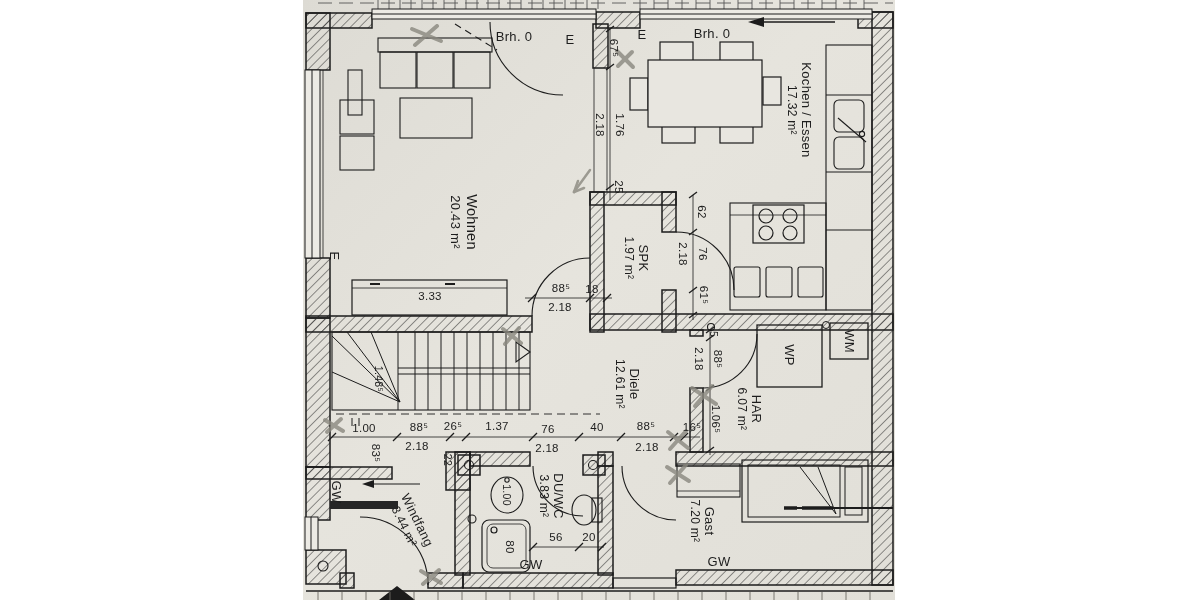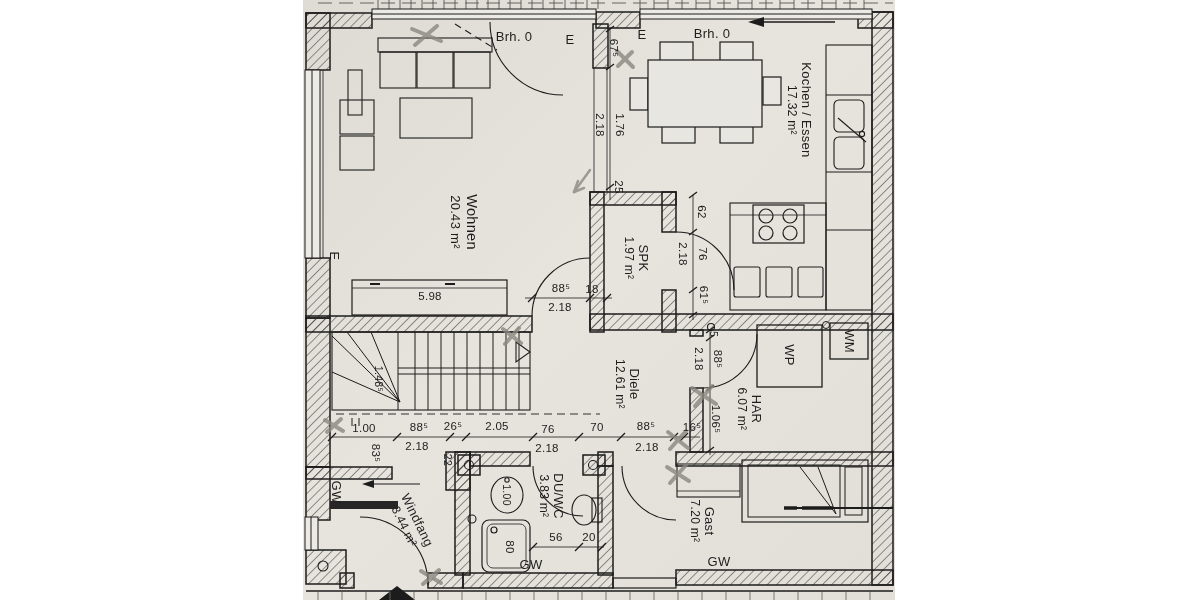--- a/index.html
+++ b/index.html
@@ -434,35 +434,35 @@
 <div class="lbl ann" style="left:719px;top:561px">GW</div>
 
 <div class="lbl dim r90" style="left:613px;top:48px">67⁵</div>
 <div class="lbl dim r90" style="left:619px;top:125px">1.76</div>
 <div class="lbl dim r90" style="left:599px;top:125px">2.18</div>
 <div class="lbl dim r90" style="left:618px;top:187px">25</div>
 <div class="lbl dim r90" style="left:701px;top:212px">62</div>
 <div class="lbl dim r90" style="left:682px;top:254px">2.18</div>
 <div class="lbl dim r90" style="left:702px;top:254px">76</div>
 <div class="lbl dim r90" style="left:703px;top:295px">61⁵</div>
-<div class="lbl dim" style="left:430px;top:297px">5.98</div>
+<div class="lbl dim" style="left:430px;top:297px">3.33</div>
 <div class="lbl dim" style="left:561px;top:289px">88⁵</div>
 <div class="lbl dim" style="left:592px;top:290px">18</div>
 <div class="lbl dim" style="left:560px;top:308px">2.18</div>
 <div class="lbl dimsm r90" style="left:714px;top:334px">5</div>
 <div class="lbl dim r90" style="left:698px;top:359px">2.18</div>
 <div class="lbl dim r90" style="left:717px;top:359px">88⁵</div>
 <div class="lbl dim r90" style="left:715px;top:419px">1.06⁵</div>
 <div class="lbl dimsm r90" style="left:379px;top:379px">1.48⁵</div>
 <div class="lbl dim" style="left:364px;top:429px">1.00</div>
 <div class="lbl dim" style="left:419px;top:428px">88⁵</div>
 <div class="lbl dim" style="left:453px;top:427px">26⁵</div>
-<div class="lbl dim" style="left:497px;top:427px">2.05</div>
+<div class="lbl dim" style="left:497px;top:427px">1.37</div>
 <div class="lbl dim" style="left:548px;top:430px">76</div>
-<div class="lbl dim" style="left:597px;top:428px">70</div>
+<div class="lbl dim" style="left:597px;top:428px">40</div>
 <div class="lbl dim" style="left:646px;top:427px">88⁵</div>
 <div class="lbl dim" style="left:692px;top:428px">16⁵</div>
 <div class="lbl dim" style="left:417px;top:447px">2.18</div>
 <div class="lbl dim" style="left:547px;top:449px">2.18</div>
 <div class="lbl dim" style="left:647px;top:448px">2.18</div>
 <div class="lbl dim r90" style="left:375px;top:453px">83⁵</div>
 <div class="lbl dimsm r90" style="left:448px;top:460px">22</div>
 <div class="lbl dim" style="left:556px;top:538px">56</div>
 <div class="lbl dim" style="left:589px;top:538px">20</div>
 <div class="lbl dim r90" style="left:509px;top:547px">80</div>

